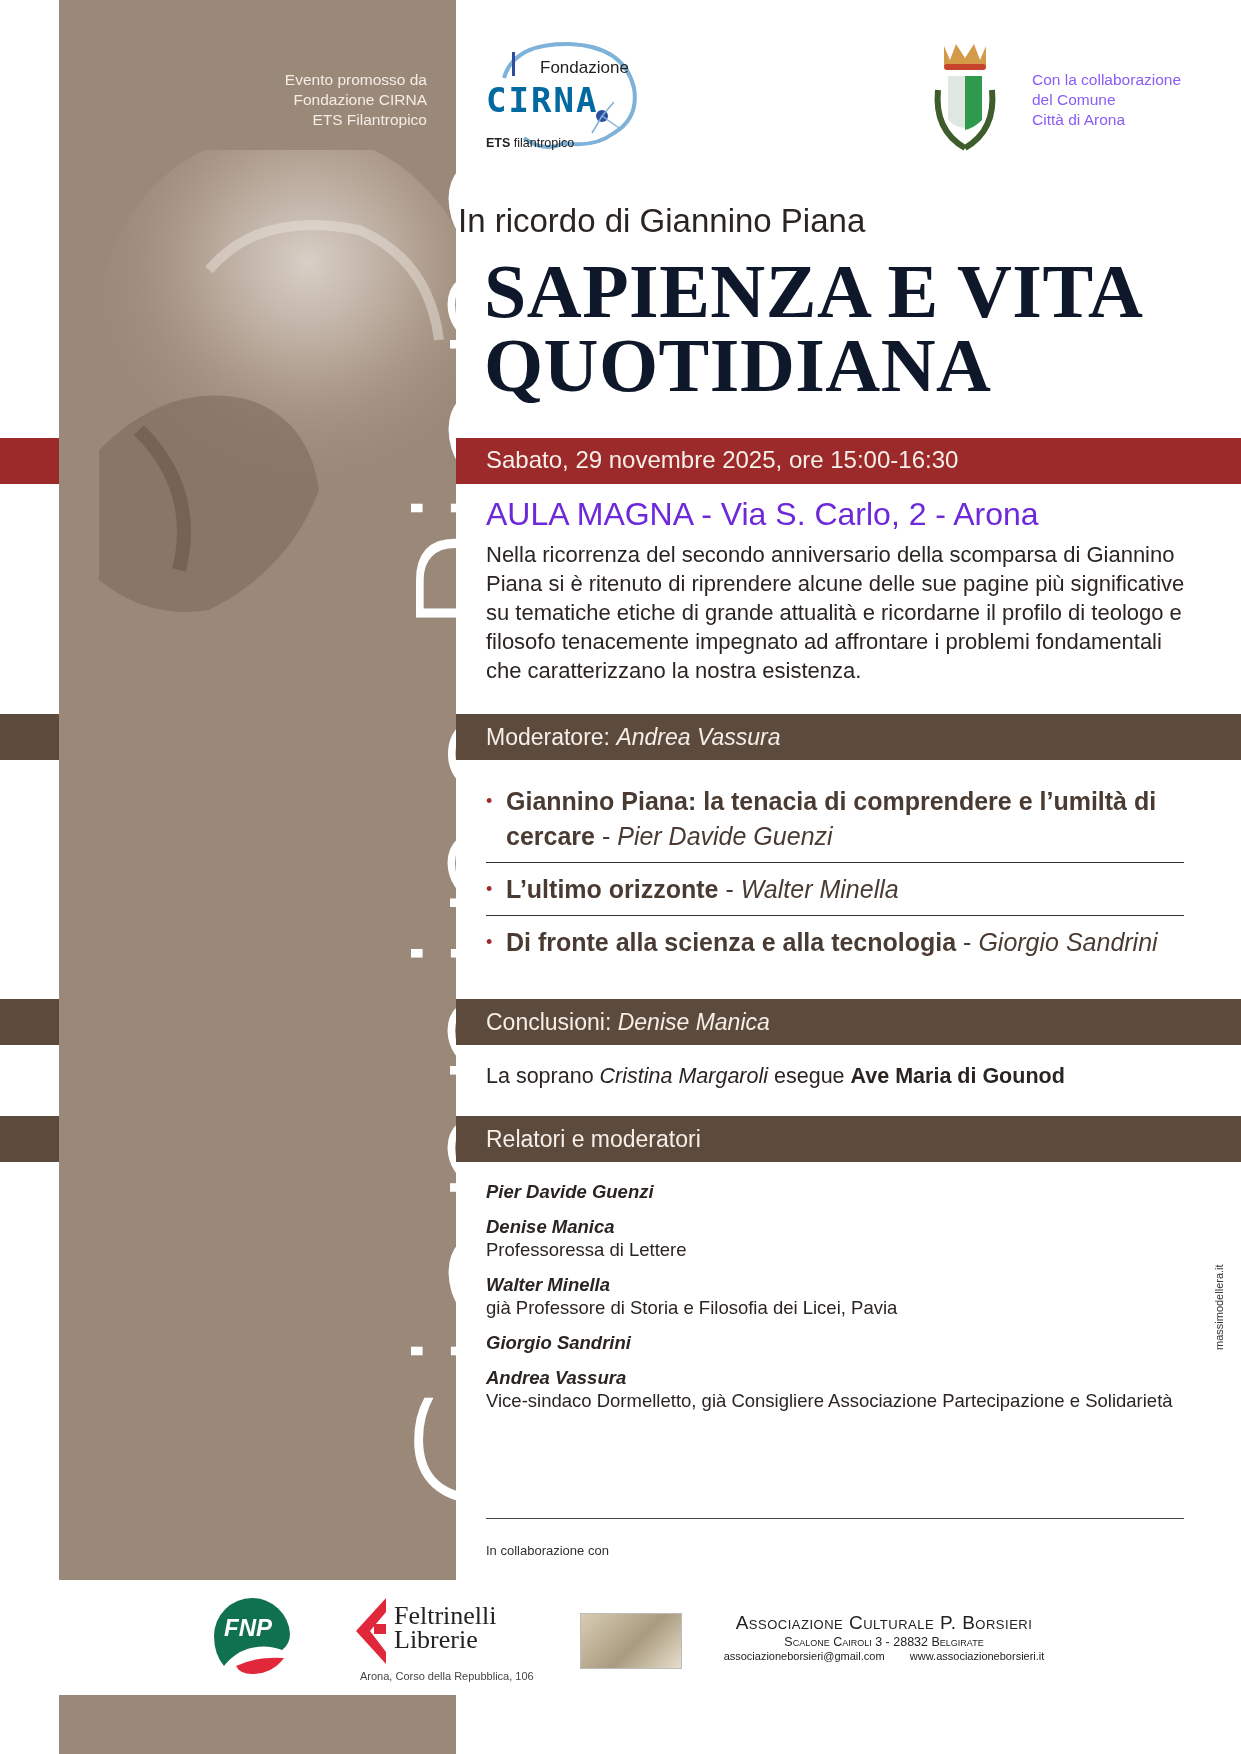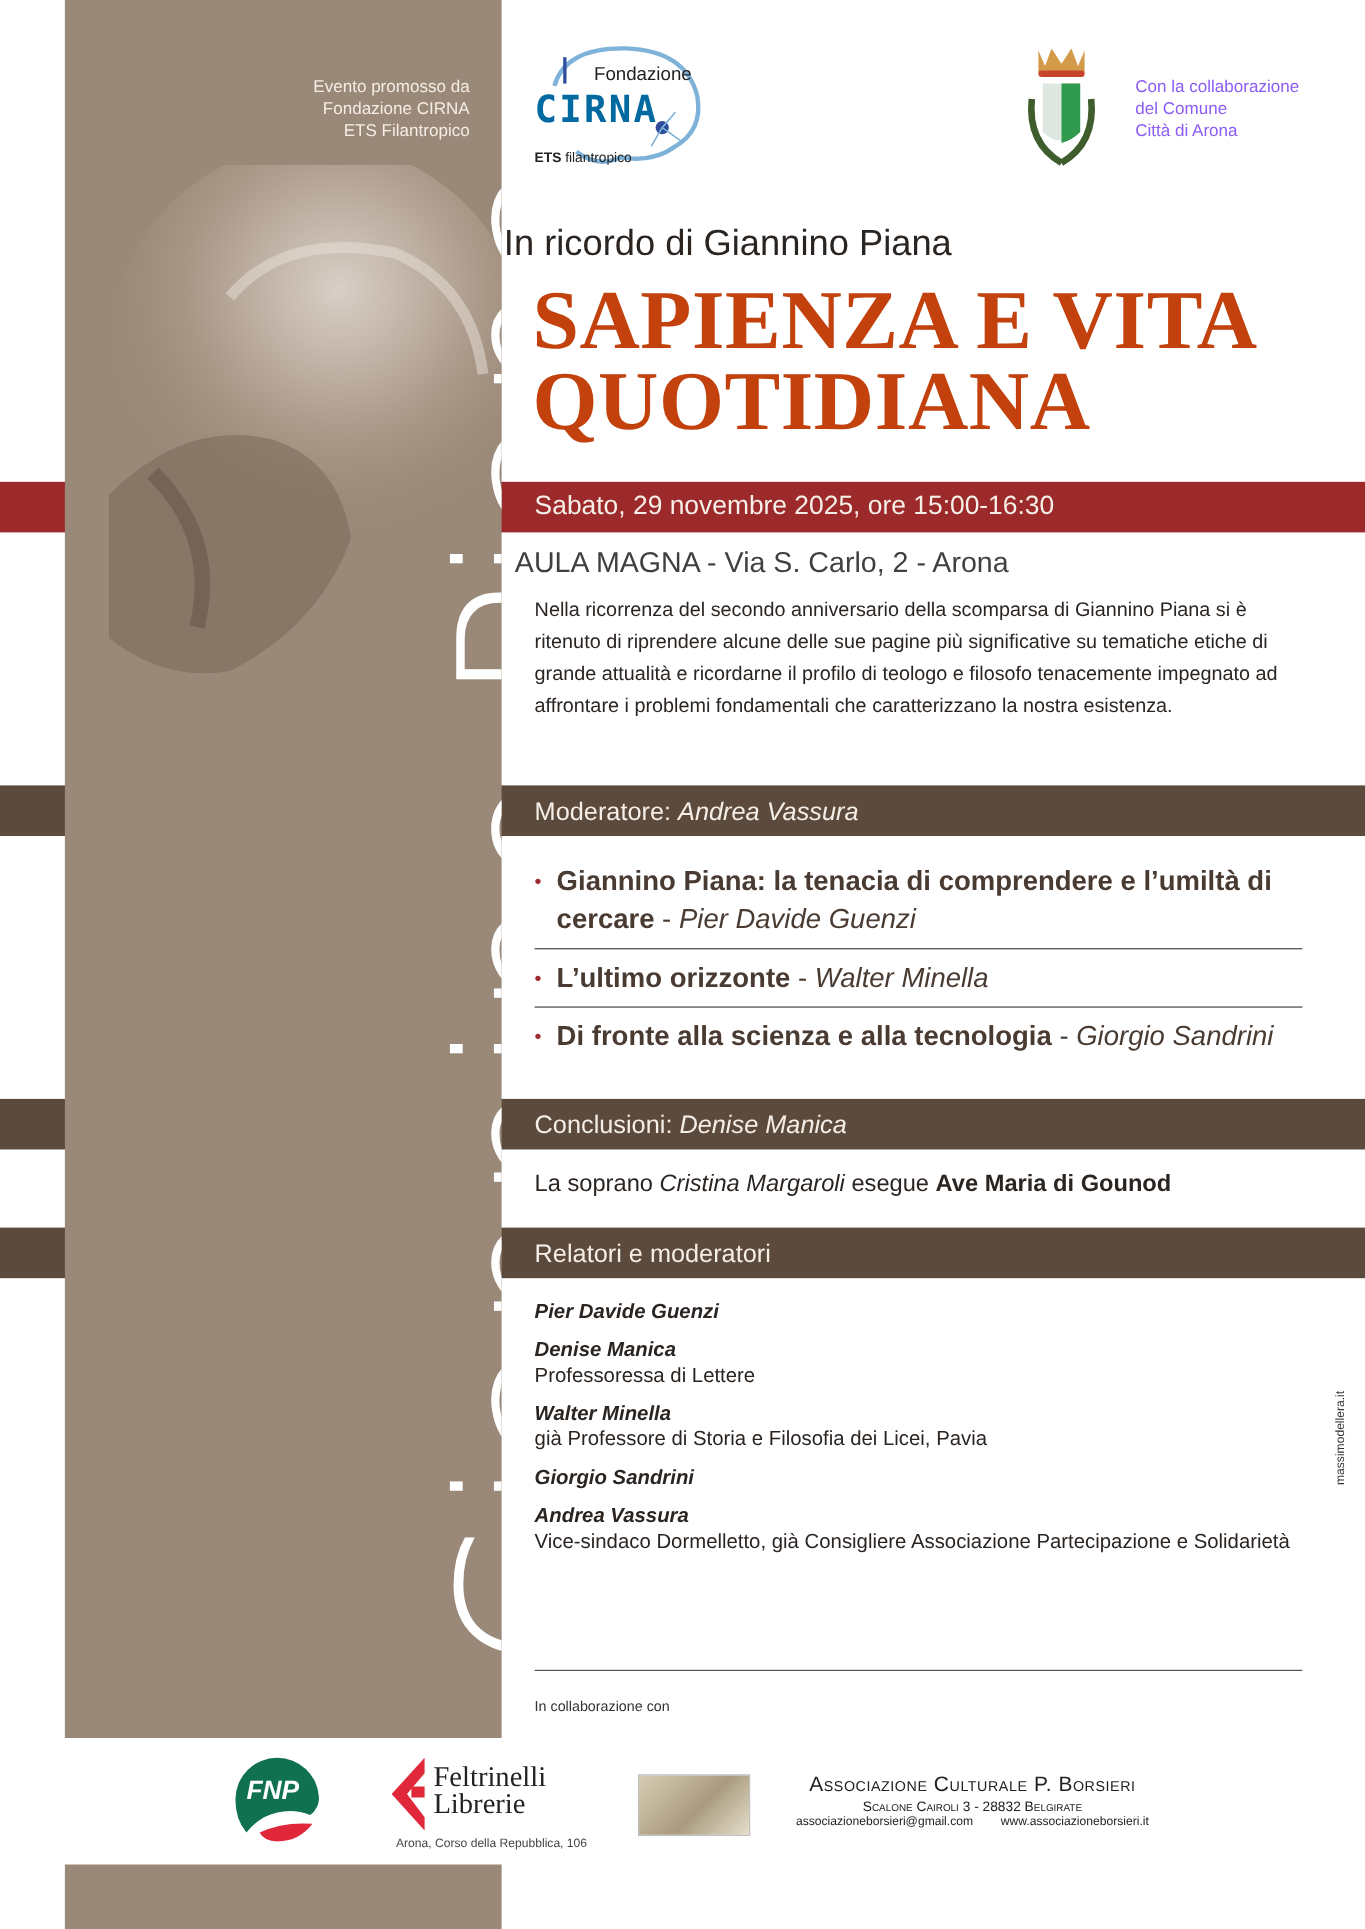--- a/index.html
+++ b/index.html
@@ -31,24 +31,24 @@
   .cirna-word { position: absolute; left: 2px; top: 42px; font-size: 34px; font-weight: 700; letter-spacing: 2px; color: #0369a1;
                 font-family: "DejaVu Sans Mono", monospace; }
   .cirna-ets { position: absolute; left: 2px; top: 98px; font-size: 12.5px; color: #222; }
   .cirna-ets b { font-weight: 700; }
   .comune-crest { position: absolute; left: 930px; top: 40px; width: 70px; height: 118px; }
   .comune-text { position: absolute; left: 1032px; top: 70px; font-size: 15.5px; line-height: 20px; color: #8b5cf6; }
 
   
   .subtitle { position: absolute; left: 458px; top: 202px; font-size: 33px; color: #2b2522; }
   .title { position: absolute; left: 484px; top: 254px; font-family: "Liberation Serif", "DejaVu Serif", serif;
-           font-weight: 700; font-size: 76px; line-height: 74px; color: #c2410c; letter-spacing: 0.5px; }
-
-  .venue { position: absolute; left: 468px; top: 496px; font-size: 26px; color: #404040; }
-  .intro { position: absolute; left: 486px; top: 540px; width: 700px; font-size: 18px; line-height: 29px; color: #2b2522; }
+           font-weight: 700; font-size: 76px; line-height: 74px; color: #0f172a; letter-spacing: 0.5px; }
+
+  .venue { position: absolute; left: 486px; top: 496px; font-size: 32px; color: #6d28d9; }
+  .intro { position: absolute; left: 486px; top: 540px; width: 700px; font-size: 22px; line-height: 29px; color: #2b2522; }
 
   
   .talks { position: absolute; left: 486px; top: 784px; width: 698px; }
   .talk { position: relative; padding-left: 20px; font-size: 25px; color: #4a3b32; line-height: 35px; }
   .talk:before { content: "•"; position: absolute; left: 0; top: 0; color: #9C2A2B; font-size: 18px; }
   .talk .t { font-weight: 700; }
   .talk .sp { font-style: italic; font-weight: 400; }
   .talk-sep { height: 1px; background: #333; margin: 8px 0 9px 0; }
 
   .soprano { position: absolute; left: 486px; top: 1064px; font-size: 21.5px; color: #2b2522; }

